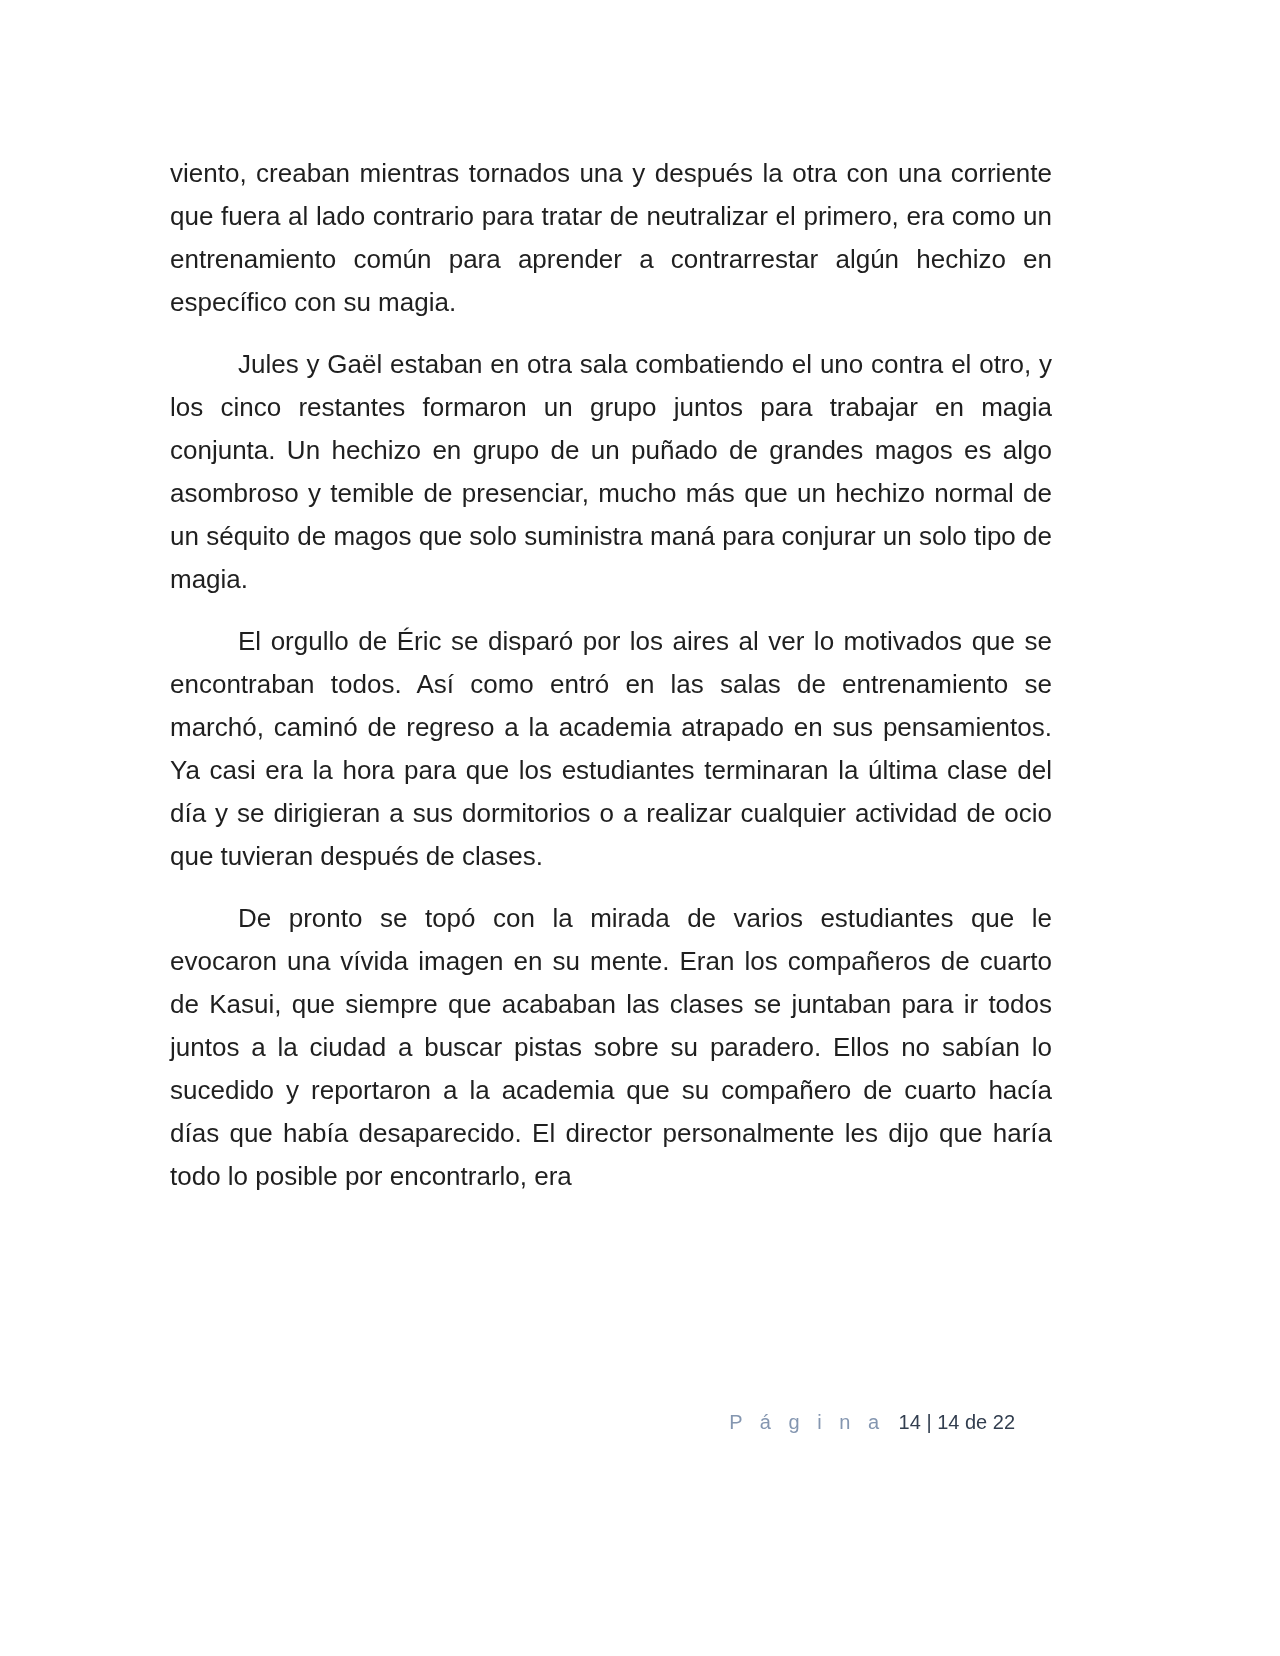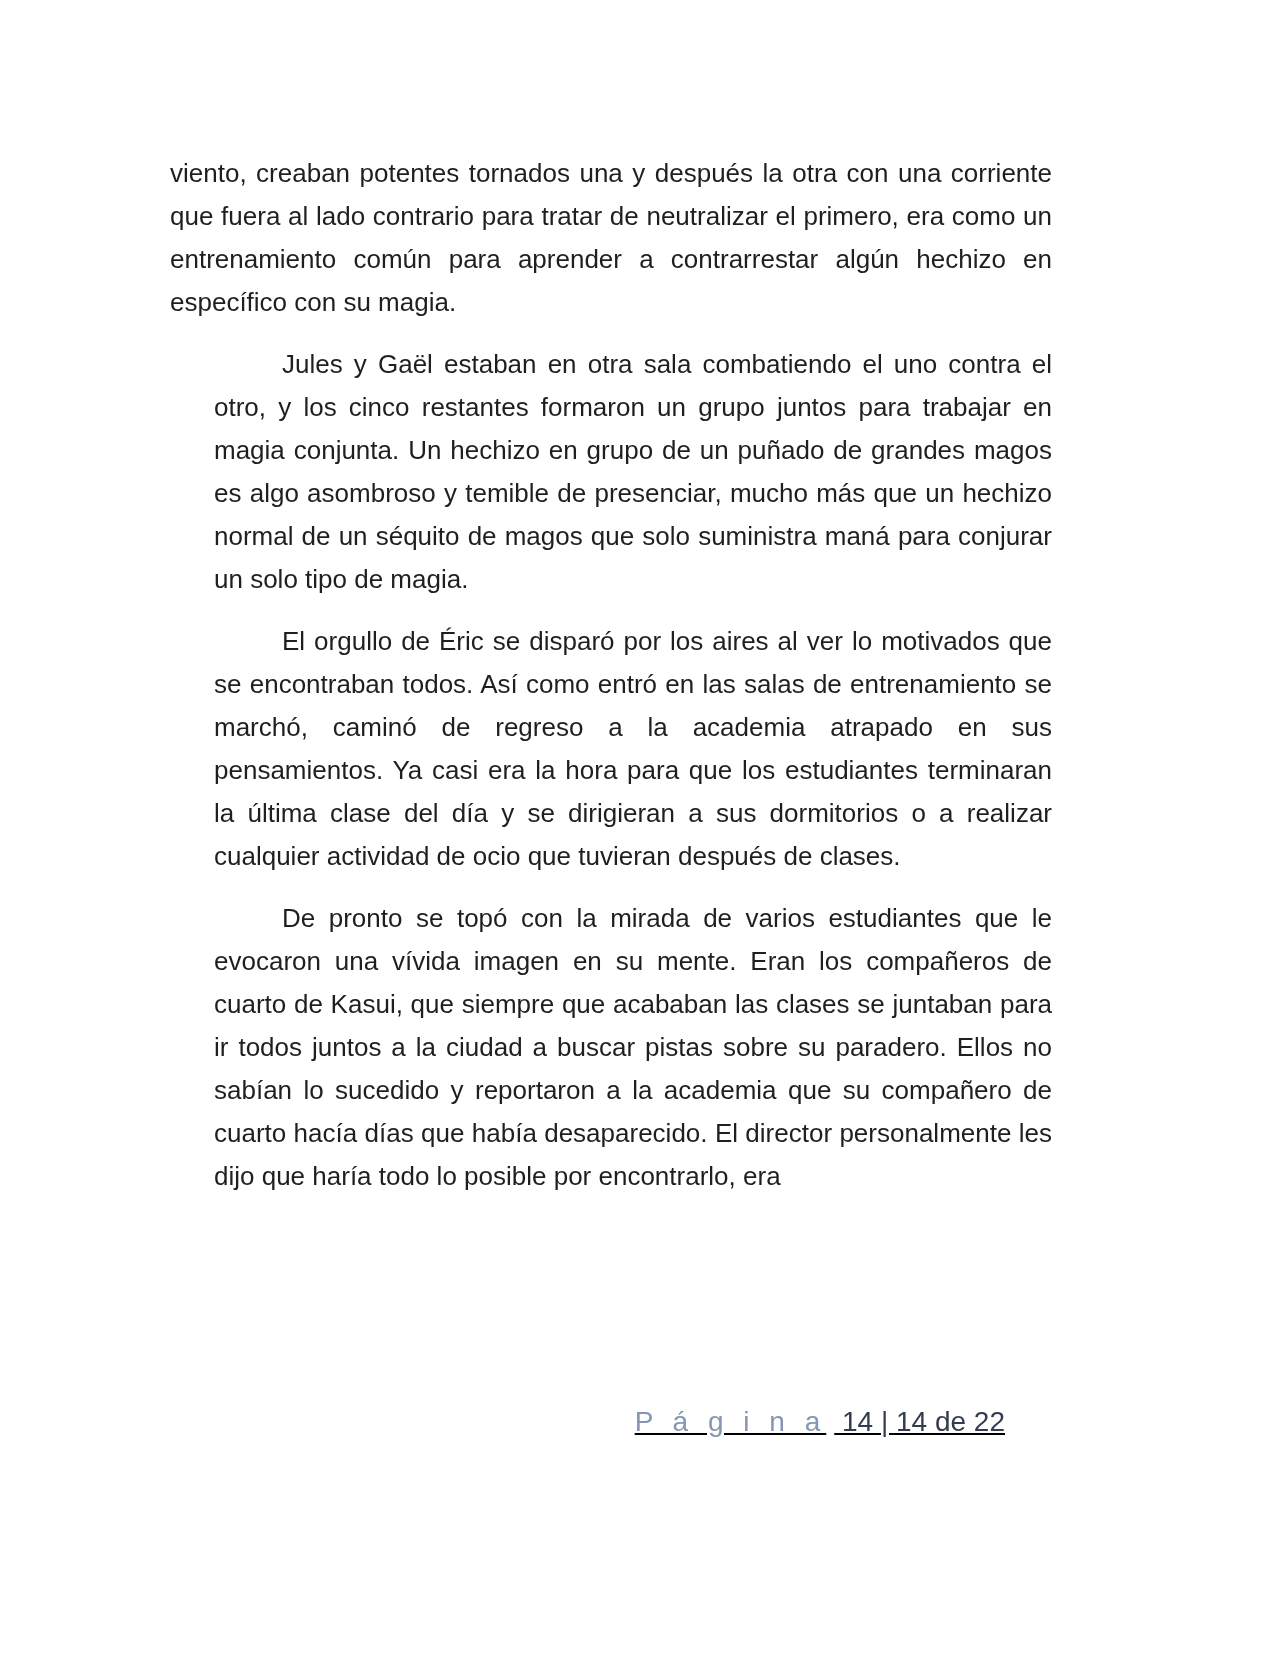--- a/index.html
+++ b/index.html
@@ -23,48 +23,46 @@
     color: #1f1f1f;
     font-size: 26px;
     line-height: 43px;
     text-align: justify;
   }
   .content p {
     margin: 0 0 19px 0;
   }
   .content p.indent {
     text-indent: 68px;
-    margin-left: 44px;
   }
   .footer {
     position: absolute;
     top: 1408px;
     left: 0;
-    right: 275px;
+    right: 265px;
     text-align: right;
-    font-size: 28px;
+    font-size: 20px;
     line-height: 28px;
     white-space: nowrap;
-    text-decoration: underline;
   }
   .footer .footer-label {
     color: #8496b0;
     letter-spacing: 6px;
     margin-right: 8px;
   }
   .footer .footer-page-info {
     color: #323e4f;
   }
 </style>
 </head>
 <body>
 
 <div class="page">
   <div class="content">
-    <p>viento, creaban potentes tornados una y después la otra con una corriente que fuera al lado contrario para tratar de neutralizar el primero, era como un entrenamiento común para aprender a contrarrestar algún hechizo en específico con su magia.</p>
+    <p>viento, creaban mientras tornados una y después la otra con una corriente que fuera al lado contrario para tratar de neutralizar el primero, era como un entrenamiento común para aprender a contrarrestar algún hechizo en específico con su magia.</p>
     <p class="indent">Jules y Gaël estaban en otra sala combatiendo el uno contra el otro, y los cinco restantes formaron un grupo juntos para trabajar en magia conjunta. Un hechizo en grupo de un puñado de grandes magos es algo asombroso y temible de presenciar, mucho más que un hechizo normal de un séquito de magos que solo suministra maná para conjurar un solo tipo de magia.</p>
     <p class="indent">El orgullo de Éric se disparó por los aires al ver lo motivados que se encontraban todos. Así como entró en las salas de entrenamiento se marchó, caminó de regreso a la academia atrapado en sus pensamientos. Ya casi era la hora para que los estudiantes terminaran la última clase del día y se dirigieran a sus dormitorios o a realizar cualquier actividad de ocio que tuvieran después de clases.</p>
     <p class="indent">De pronto se topó con la mirada de varios estudiantes que le evocaron una vívida imagen en su mente. Eran los compañeros de cuarto de Kasui, que siempre que acababan las clases se juntaban para ir todos juntos a la ciudad a buscar pistas sobre su paradero. Ellos no sabían lo sucedido y reportaron a la academia que su compañero de cuarto hacía días que había desaparecido. El director personalmente les dijo que haría todo lo posible por encontrarlo, era</p>
   </div>
 
   <div class="footer">
     <span class="footer-label">P á g i n a</span>
     <span class="footer-page-info">14 | 14 de 22</span>
   </div>
 </div>

